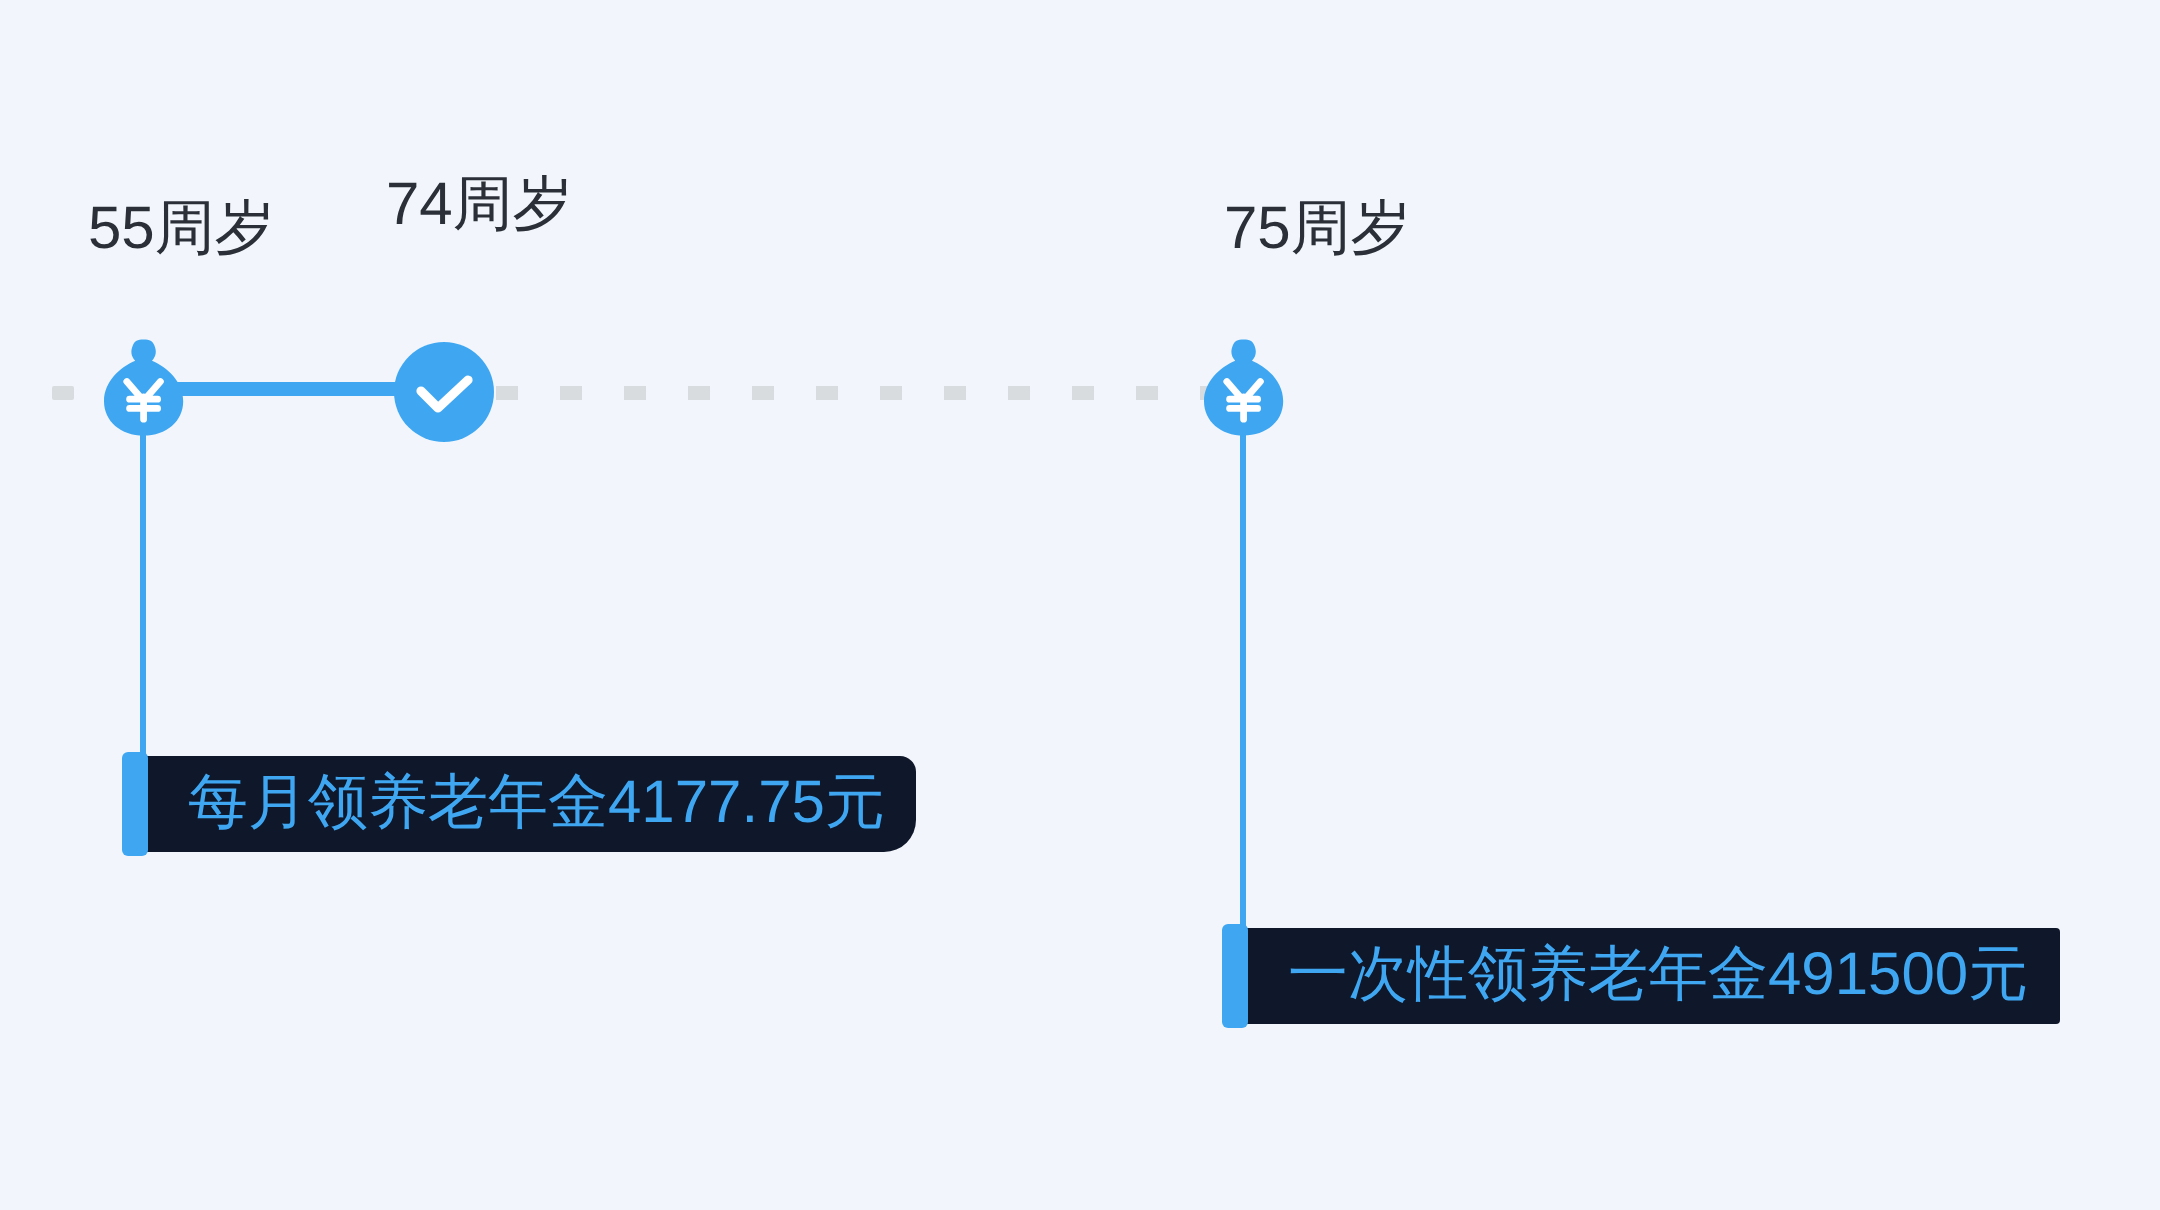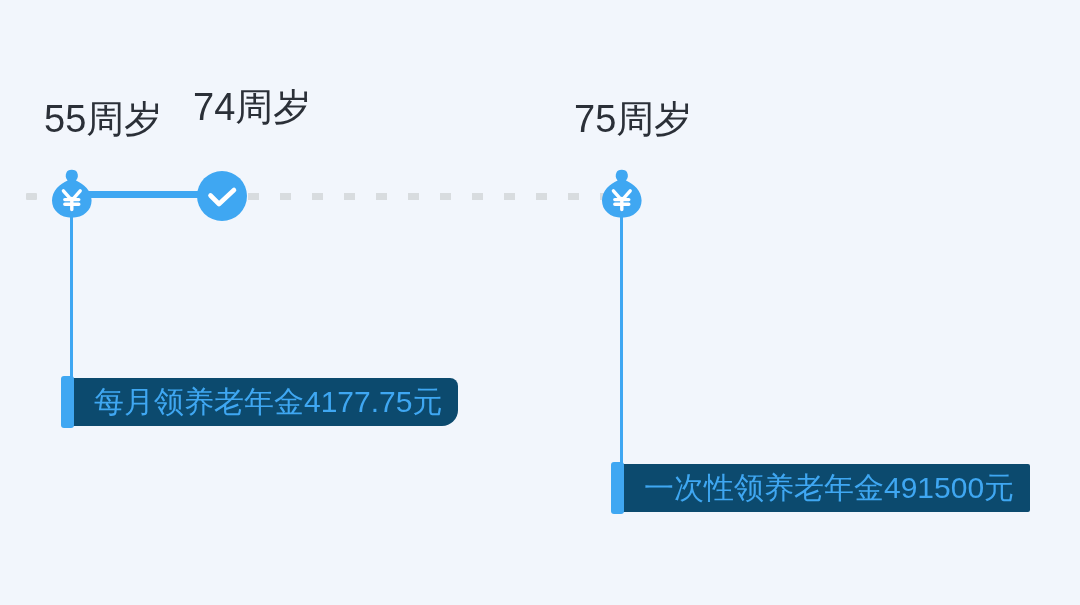--- a/index.html
+++ b/index.html
@@ -17,29 +17,29 @@
   #stage {
     position: relative;
     width: 1080px;
     height: 605px;
     background: #f2f6fc;
   }
 
   
   .age-label {
     position: absolute;
-    font-size: 38px;
+    font-size: 30px;
     line-height: 1;
     color: #2b3038;
     letter-spacing: 0px;
     white-space: nowrap;
   }
   #age-55 { left: 44px;  top: 100px; }
   #age-74 { left: 193px; top: 88px; }
-  #age-75 { left: 574px; top: 100px; }
+  #age-75 { left: 612px; top: 100px; }
 
   
   #timeline {
     position: absolute;
     left: 0;
     top: 160px;
     width: 1080px;
     height: 80px;
   }
 
@@ -106,21 +106,21 @@
     width: 3px;
     background: #3fa7f2;
   }
   #drop-line-1 { left: 70px;  top: 216px; height: 166px; }
   #drop-line-2 { left: 620px; top: 216px; height: 252px; }
 
   
   .chip {
     position: absolute;
     height: 48px;
-    background: #0c4a6e;
+    background: #0f172a;
     display: flex;
     align-items: center;
     border-radius: 2px 6px 14px 2px;
   }
   .chip-text {
     font-size: 30px;
     line-height: 1;
     color: #3fa7f2;
     white-space: nowrap;
     padding-left: 26px;

